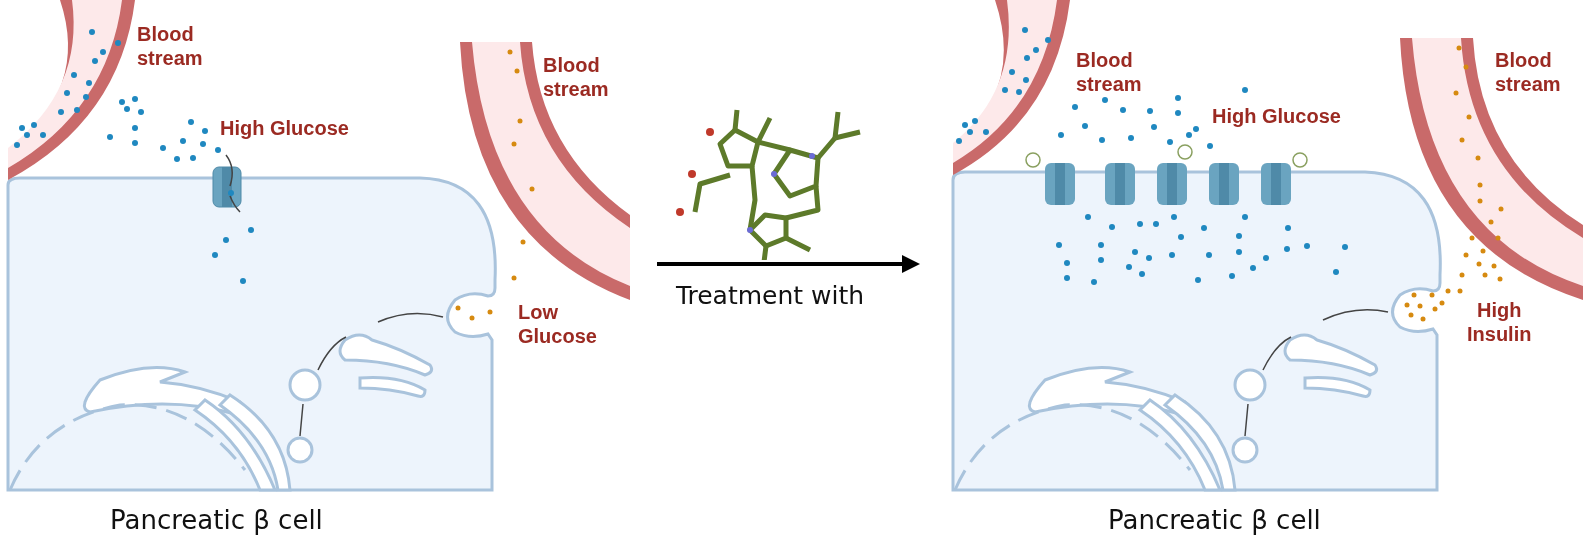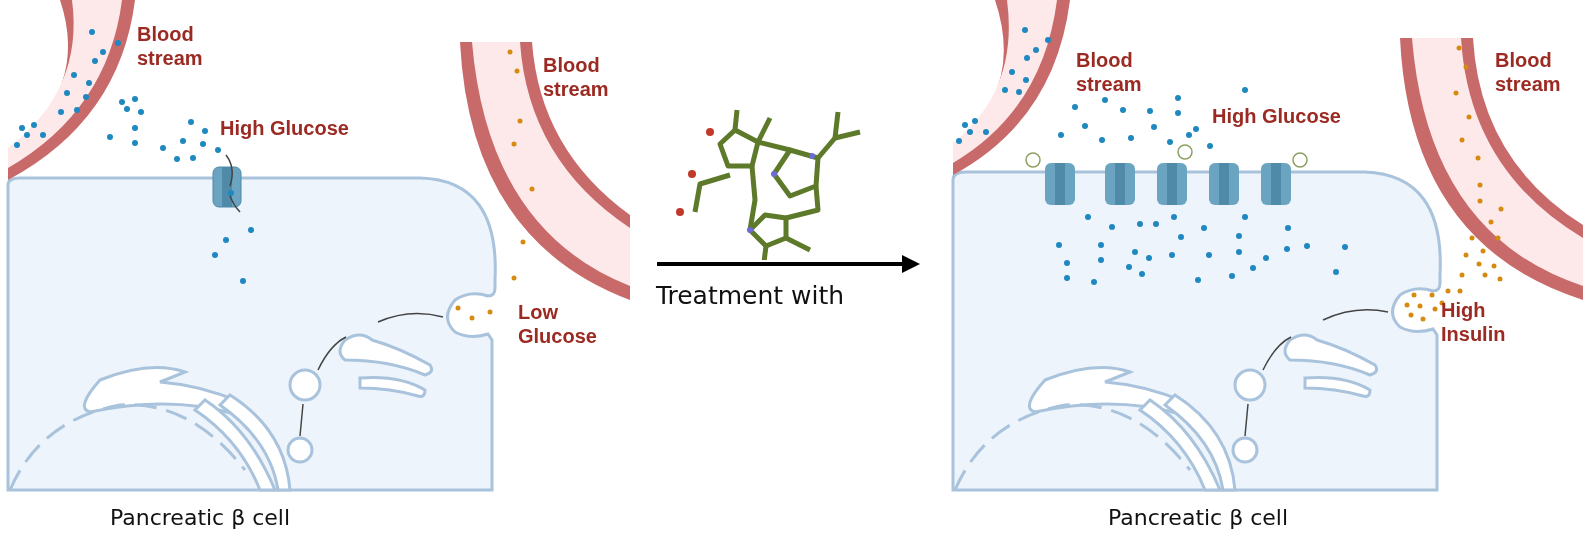--- a/index.html
+++ b/index.html
@@ -2,21 +2,21 @@
 <html><head>
 <meta charset="utf-8">
 <style>
   html, body { margin:0; padding:0; background:#ffffff; }
   body { width:1583px; height:552px; position:relative; overflow:hidden; font-family:"Liberation Sans", sans-serif; }
   .panel { position:absolute; top:0; height:444px; }
   #left-panel { left:0; width:630px; }
   #right-panel { left:945px; width:638px; }
   svg { position:absolute; left:0; top:0; }
   .lbl { position:absolute; color:#9b2a22; font-weight:bold; font-size:20px; line-height:24px; font-family:"Liberation Sans", sans-serif; }
-  .caption { position:absolute; color:#111; font-size:22px; font-family:"DejaVu Sans", sans-serif; }
+  .caption { position:absolute; color:#111; font-size:26px; font-family:"DejaVu Sans", sans-serif; }
   .mid-text { position:absolute; color:#111; font-size:25px; line-height:36px; text-align:center; font-family:"DejaVu Sans", sans-serif; }
 </style>
 </head>
 <body>
 
 <div class="panel" id="left-panel">
   <svg width="630" height="552" viewBox="0 0 630 552">
 
     <path d="M8,185 Q8,178 20,178 L420,178 Q500,180 495,280 L495,288 Q495,296 488,296 Q470,290 455,300 Q440,318 455,332 Q470,340 488,334 L492,340 L492,490 L8,490 Z" fill="#edf4fc" stroke="#a9c3dc" stroke-width="3"></path>
 
@@ -128,21 +128,21 @@
       </g>
     <g fill="#6b6bd6">
         <circle cx="134" cy="74" r="3"></circle>
         <circle cx="110" cy="130" r="3"></circle>
         <circle cx="172" cy="56" r="3"></circle>
       </g>
   </svg>
   <div style="position:absolute; left:17px; top:162px; width:245px; height:4px; background:#000;"></div>
   <div style="position:absolute; left:262px; top:155px; width:0; height:0; border-top:9px solid transparent; border-bottom:9px solid transparent; border-left:18px solid #000;"></div>
 </div>
-<div class="mid-text" style="left:620px; top:278px; width:260px;">
+<div class="mid-text" style="left:640px; top:278px; width:260px;">
   <div>Treatment with</div>
 </div>
 
 <div class="panel" id="right-panel">
   <svg width="638" height="552" viewBox="0 0 638 552">
     <path d="M8,180 Q8,172 20,172 L420,172 Q500,175 495,275 L495,283 Q495,291 488,291 Q470,285 455,295 Q440,313 455,327 Q470,335 488,329 L492,335 L492,490 L8,490 Z" fill="#edf4fc" stroke="#a9c3dc" stroke-width="3"></path>
     <path d="M50,0 L125,0 Q110,120 8,175 L8,145 Q80,90 50,0 Z" fill="#c96a6a"></path>
     <path d="M62,0 L112,0 Q98,110 8,163 L8,143 Q74,90 62,0 Z" fill="#fde9ea"></path>
     <path d="M455,38 L528,38 Q535,160 638,225 L638,300 Q465,245 455,38 Z" fill="#c96a6a"></path>
     <path d="M467,38 L516,38 Q524,170 638,238 L638,286 Q483,235 467,38 Z" fill="#fde9ea"></path>
@@ -281,16 +281,16 @@
       <path d="M300,436 L303,404"></path>
       <path d="M318,370 Q330,345 346,337"></path>
       <path d="M378,320 Q410,305 443,312"></path>
     </g>
   </svg>
   <div class="lbl" style="left:131px; top:48px; white-space:pre;">Blood
 stream</div>
   <div class="lbl" style="left:550px; top:48px; white-space:pre;">Blood
 stream</div>
   <div class="lbl" style="left:267px; top:104px;">High Glucose</div>
-  <div class="lbl" style="left:496px; top:298px; white-space:pre;">High
+  <div class="lbl" style="left:522px; top:298px; white-space:pre;text-align:center;">High
 Insulin</div>
   <div class="caption" style="left:163px; top:505px;">Pancreatic β cell</div>
 </div>
 
 </body></html>

